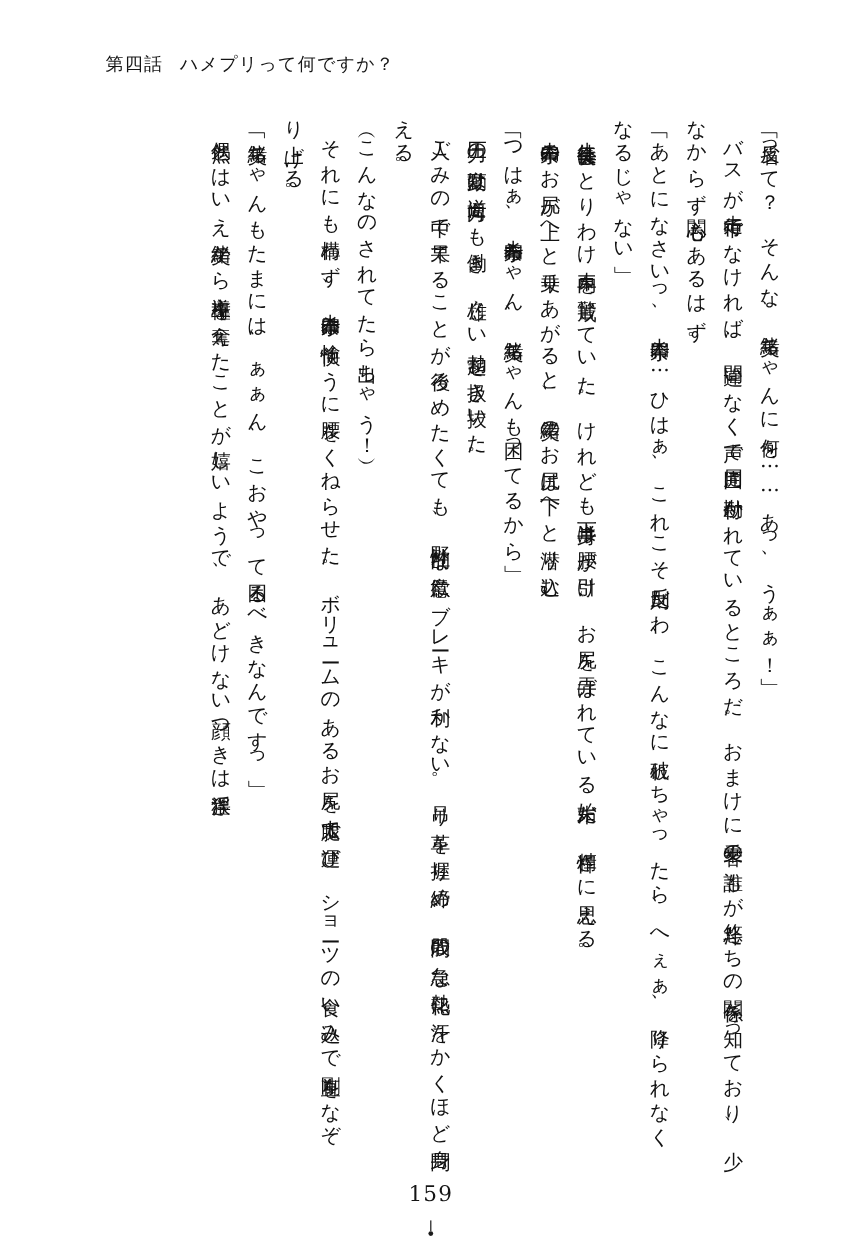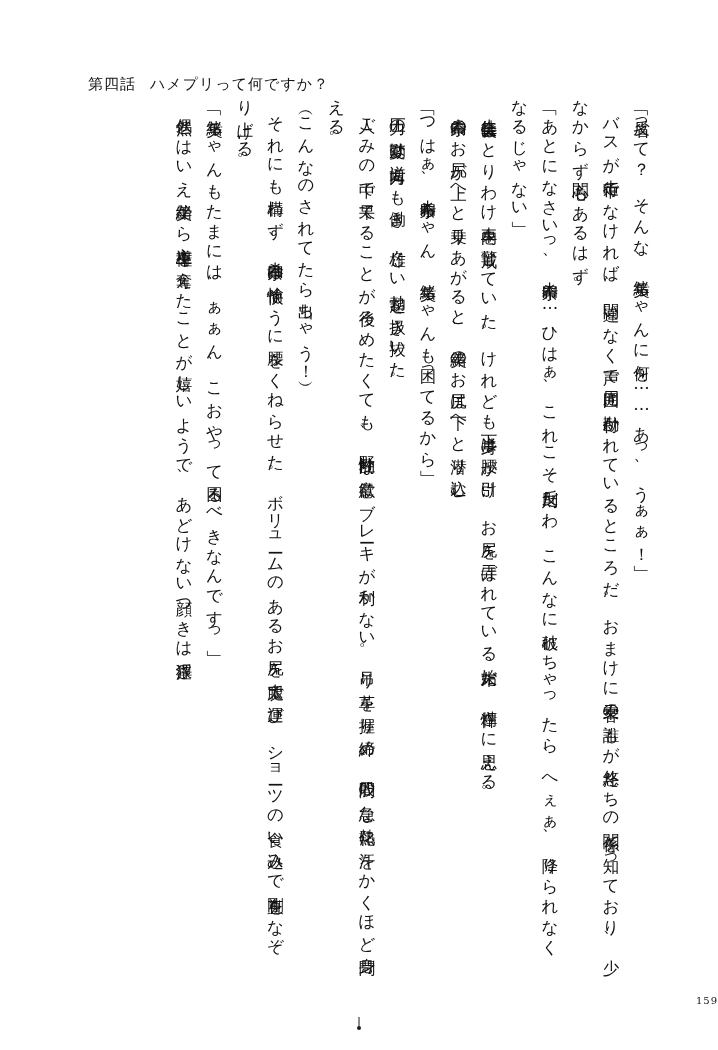--- a/index.html
+++ b/index.html
@@ -28,21 +28,20 @@
   
   .running-head {
     position: absolute;
     top: 44px;
     left: 88px;
     font-size: 15px;
     letter-spacing: 1px;
     color: #151515;
     white-space: nowrap;
     font-family: Liberation Sans, sans-serif;
-    margin-top: 31px;
   }
   .running-head .chapter-num {
     margin-right: 14px;
   }
 
   
   .body-text {
     position: absolute;
     top: 88px;
     right: 62px;
@@ -66,22 +65,22 @@
   .body-text p.indent {
     text-indent: 1em;
   }
 
   
   .folio {
     position: absolute;
     bottom: 44px;
     left: 0;
     width: 718px;
-    text-align: right;
-    font-size: 10px;
+    text-align: center;
+    font-size: 18px;
     color: #141414;
     font-family: "DejaVu Serif", "Liberation Serif", serif;
     letter-spacing: 1px;
   }
   .ornament {
     position: absolute;
     bottom: 20px;
     left: 50%;
     transform: translateX(-50%);
     width: 4px;

